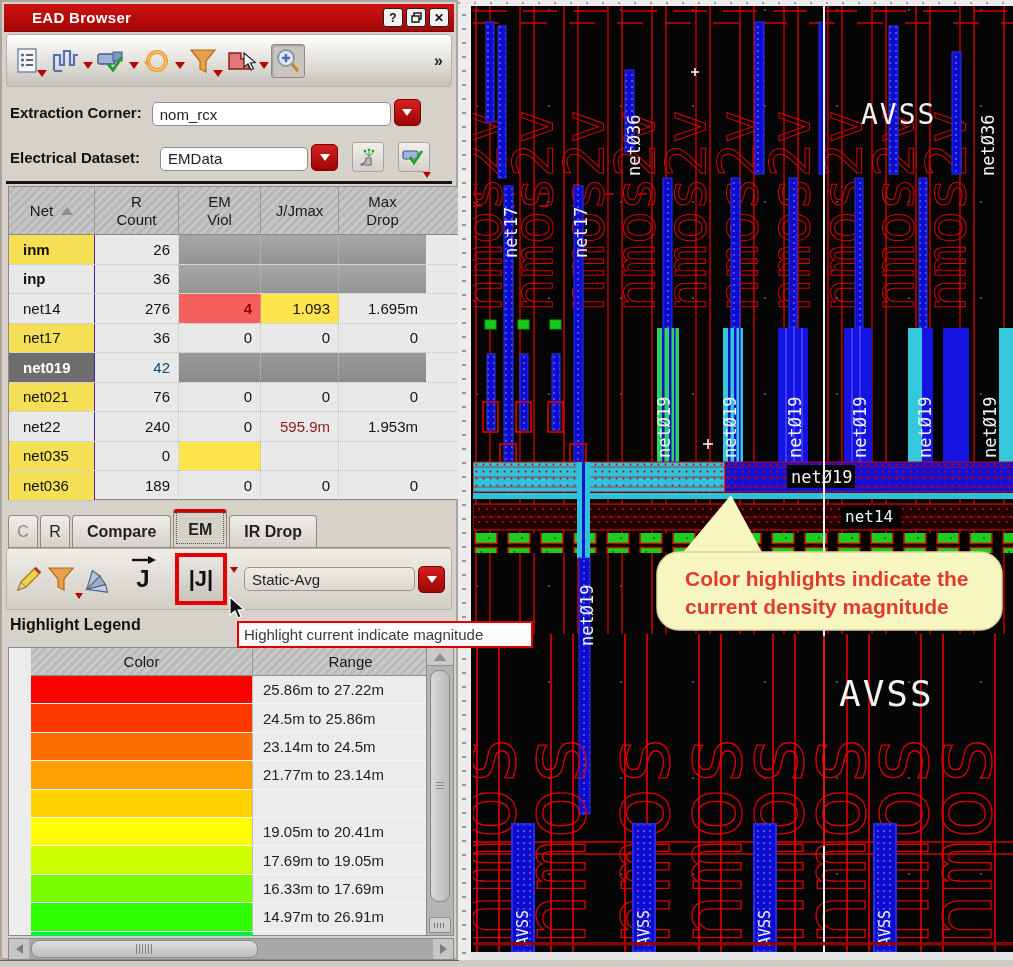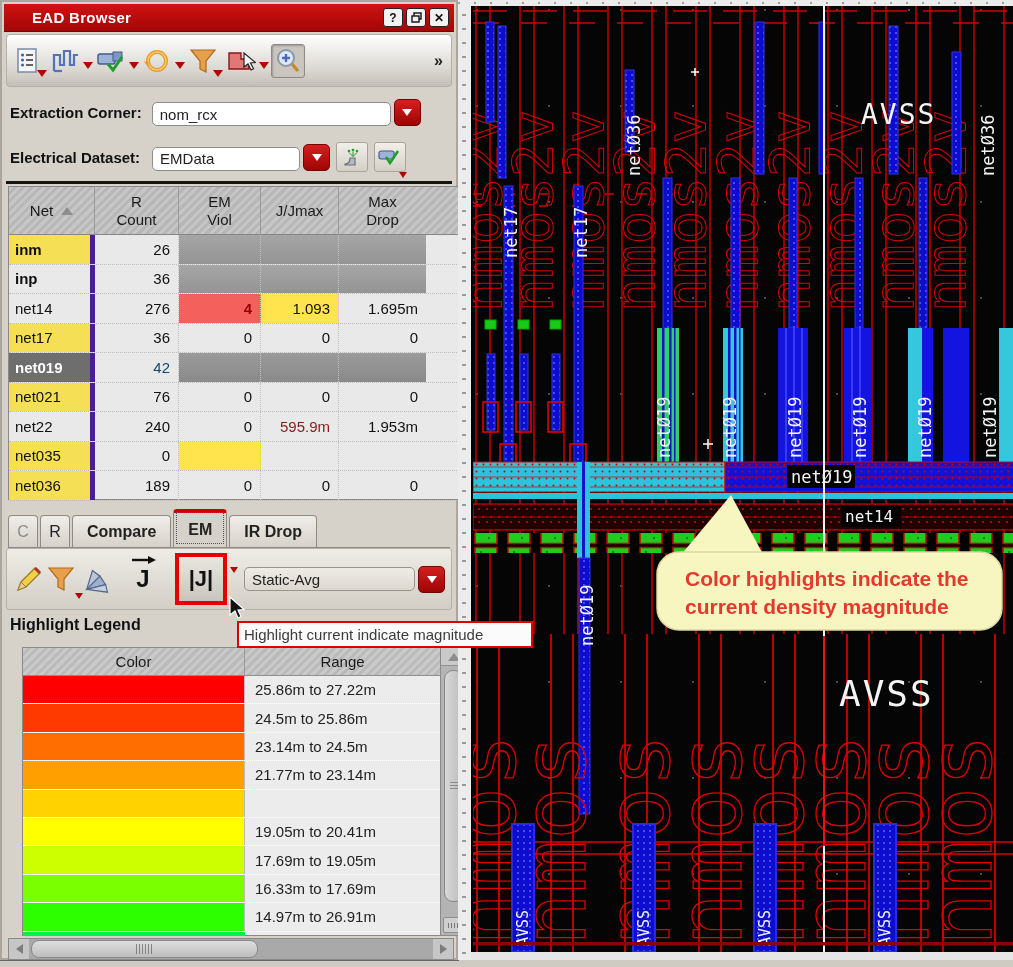--- a/index.html
+++ b/index.html
@@ -43,21 +43,21 @@
   .net-table{position:absolute;left:6px;top:184px;width:486px;height:314px;background:#e9e9e9;
     border:1px solid #8a8a8a;box-sizing:border-box;}
   .nt-header{display:flex;height:47px;background:repeating-linear-gradient(135deg,#c6c6c6 0 3px,#b7b7b7 3px 6px);
     border-bottom:1px solid #888;}
   .th{font-size:15px;color:#1a1a1a;display:flex;align-items:center;justify-content:center;
     border-right:1px solid #9a9a9a;white-space:pre-line;text-align:center;line-height:1.15;box-sizing:border-box;}
   .sorttri{width:0;height:0;border-left:6px solid transparent;border-right:6px solid transparent;
     border-bottom:8px solid #8e8e8e;margin-left:8px;}
   .trow{display:flex;height:29.5px;border-bottom:1px dotted #bdbdbd;box-sizing:border-box;}
   .tc{font-size:15px;color:#111;display:flex;align-items:center;box-sizing:border-box;border-right:1px dotted #c2c2c2;}
-  .tc.name{padding-left:6px;border-right:5px solid #4c1d95;}
+  .tc.name{padding-left:14px;border-right:1px solid #4c1d95;}
   .tc.num{justify-content:flex-end;padding-right:8px;}
   .c-net{width:86px;}.c-cnt{width:84px;}.c-viol{width:82px;}.c-jj{width:78px;}.c-drop{width:87px;border-right:none;}
   .bold{font-weight:bold;}
   .bg-yellow{background:#f4df55;}
   .cell-gray{background:linear-gradient(180deg,#a6a6a6,#949494);}
   .cell-red{background:#f4615c;color:#990000;font-weight:bold;}
   .cell-yellowval{background:#ffe44d;}
   .txt-maroon{color:#8b1a1a;}
   .row-sel .tc{background:#7f7f7f;}
   .row-sel .tc.name{background:#6e6e6e;color:#fff;font-weight:bold;}
@@ -91,22 +91,22 @@
     background:linear-gradient(180deg,#efece6,#d2cec6);border:1px solid #b5b1a9;border-radius:3px;
     display:flex;align-items:center;padding:0 6px;box-sizing:border-box;}
   .jmag{min-width:44px;height:44px;border:4px solid #e60000;background:linear-gradient(180deg,#e9e6e0,#c9c5bd);
     display:flex;align-items:center;justify-content:center;font-size:22px;font-weight:bold;color:#111;}
   .jvec{position:relative;font-size:24px;font-weight:bold;color:#111;width:36px;text-align:center;}
   .jvec svg{position:absolute;left:6px;top:-10px;}
   .static-combo{display:flex;align-items:center;margin-left:4px;flex:1;}
   .static-combo .cfield{flex:1;background:linear-gradient(180deg,#efece6,#dcd8d0);border:1px solid #9a968e;}
   
   .legend-title{position:absolute;left:8px;top:614px;font-size:16px;font-weight:bold;color:#111;}
-  .legend-table{position:absolute;left:20px;top:645px;width:446px;height:289px;border:1px solid #8a8a8a;
-    background:#ececec;box-sizing:border-box;}
+  .legend-table{position:absolute;left:6px;top:645px;width:446px;height:289px;border:1px solid #8a8a8a;
+    background:#ececec;box-sizing:border-box;padding-left:22px;}
   .lt-header{display:flex;height:27px;background:repeating-linear-gradient(135deg,#c9c9c9 0 3px,#bababa 3px 6px);
     border-bottom:1px solid #8f8f8f;}
   .lt-h{font-size:15px;color:#1a1a1a;display:flex;align-items:center;justify-content:center;border-right:1px solid #9a9a9a;box-sizing:border-box;}
   .lrow{display:flex;height:28.4px;border-bottom:1px dotted #fff;box-sizing:border-box;}
   .lswatch{width:222px;border-right:1px solid #bbb;box-sizing:border-box;}
   .lrange{width:196px;font-size:15px;color:#222;display:flex;align-items:center;padding-left:10px;box-sizing:border-box;}
   .sliver{height:4px;width:222px;}
   
   .hscroll{position:absolute;left:6px;top:936px;width:446px;height:22px;background:#a9a9a9;border:1px solid #8a8a8a;
     box-sizing:border-box;display:flex;align-items:center;}
@@ -215,21 +215,21 @@
     <div class="fieldrow" style="top:97px;">
       <span class="flabel">Extraction Corner:</span>
       <span class="combo" style="margin-left:10px;">
         <span class="cfield" style="width:239px;">nom_rcx</span>
         <span class="cbtn">
             <span class="arr"></span>
           </span>
       </span>
     </div>
 
-    <div class="fieldrow" style="top:140px;">
+    <div class="fieldrow" style="top:140px;gap:8px;">
       <span class="flabel">Electrical Dataset:</span>
       <span class="combo" style="margin-left:12px;">
         <span class="cfield" style="width:148px;">EMData</span>
         <span class="cbtn">
             <span class="arr"></span>
           </span>
       </span>
       <span class="mini-btn">
         <svg width="22" height="22" viewBox="0 0 22 22">
             <path d="M4 18c4 0 5-3 5-6h5v7H4z" fill="#b9b9c4" stroke="#6e6e7a" stroke-width="1.2"></path>

